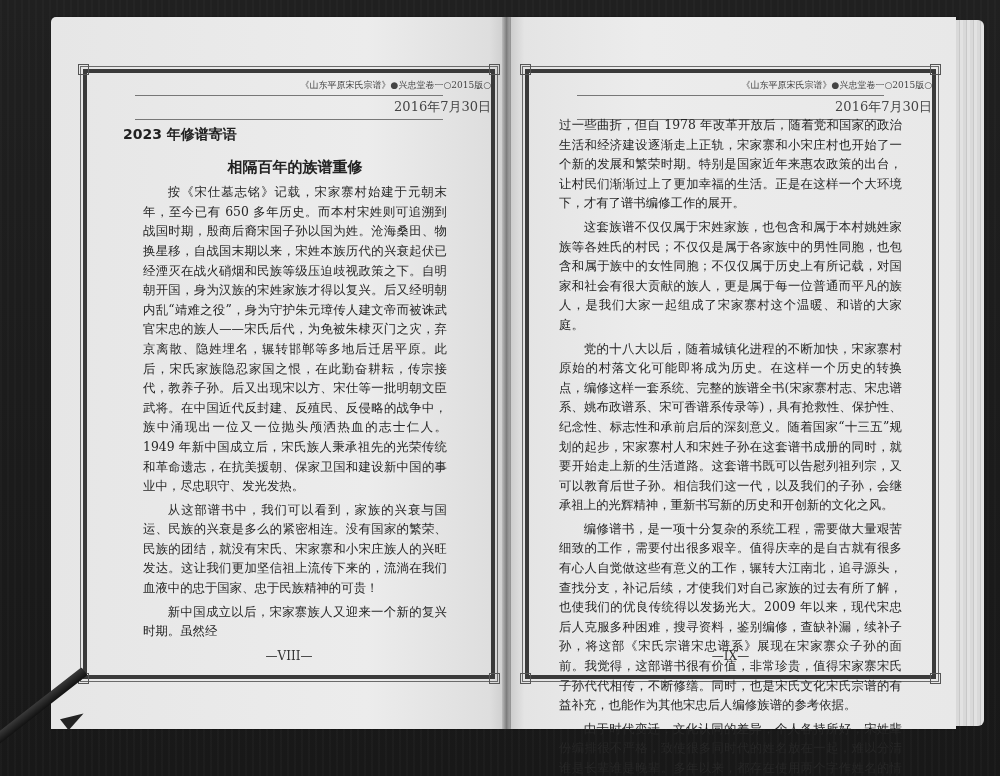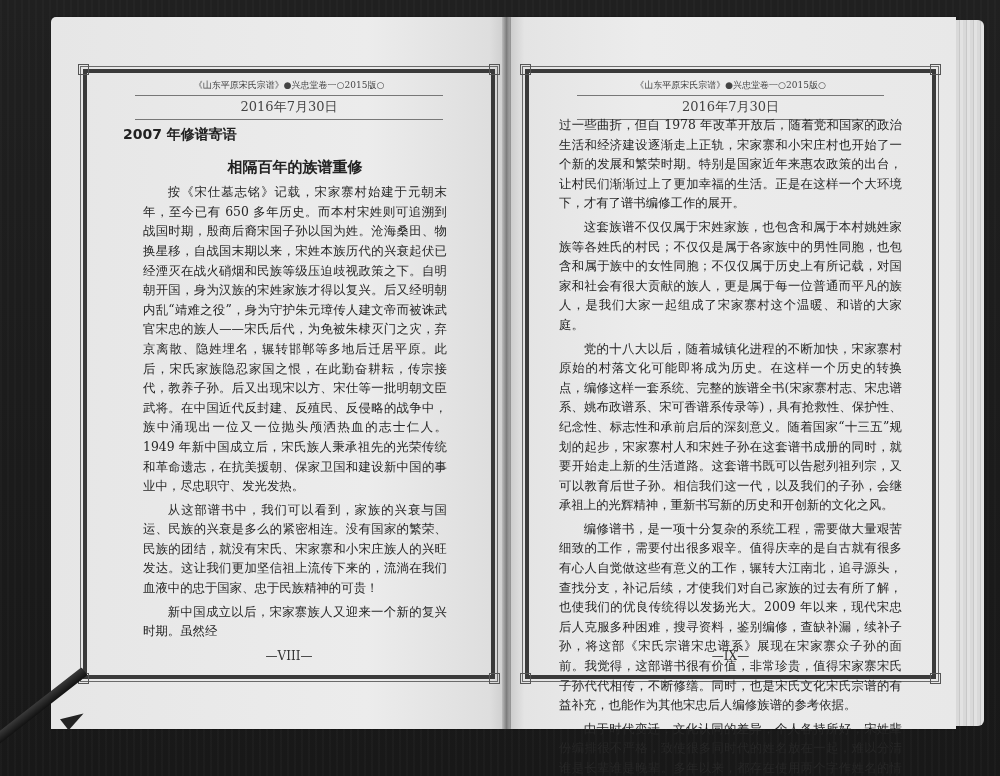--- a/index.html
+++ b/index.html
@@ -44,21 +44,21 @@
   .corner {
     position: absolute; width: 9px; height: 9px;
     border: 1px solid #555; background: transparent;
   }
   .corner.tl { left: -9px; top: -9px; }
   .corner.tr { right: -9px; top: -9px; }
   .corner.bl { left: -9px; bottom: -9px; }
   .corner.br { right: -9px; bottom: -9px; }
   .running-head {
     position: absolute; left: 0; right: 0; top: 6px;
-    text-align: center; font-size: 9px; color: #444;
+    text-align: right; font-size: 9px; color: #444;
   }
   .running-head .rule {
     height: 1px; background: #777; margin: 3px 48px 0;
   }
   .running-head .date { margin-top: 2px; font-size: 13px; color: #444; }
   .content {
     position: absolute; top: 52px; left: 52px; right: 40px;
     font-size: 12.4px; line-height: 19.6px; color: #262626;
     text-align: justify;
   }
@@ -103,21 +103,21 @@
     <span class="corner tr"></span>
     <span class="corner bl"></span>
     <span class="corner br"></span>
     <div class="running-head">
       <div>《山东平原宋氏宗谱》●兴忠堂卷一○2015版○</div>
       <div class="rule"></div>
       <div class="date">2016年7月30日</div>
       <div class="rule"></div>
     </div>
     <div class="content">
-      <div class="section-title">2007 年修谱寄语</div>
+      <div class="section-title">2023 年修谱寄语</div>
       <div class="article-title">相隔百年的族谱重修</div>
       <p>按《宋仕墓志铭》记载，宋家寨村始建于元朝末年，至今已有 650 多年历史。而本村宋姓则可追溯到战国时期，殷商后裔宋国子孙以国为姓。沧海桑田、物换星移，自战国末期以来，宋姓本族历代的兴衰起伏已经湮灭在战火硝烟和民族等级压迫歧视政策之下。自明朝开国，身为汉族的宋姓家族才得以复兴。后又经明朝内乱“靖难之役”，身为守护朱元璋传人建文帝而被诛武官宋忠的族人——宋氏后代，为免被朱棣灭门之灾，弃京离散、隐姓埋名，辗转邯郸等多地后迁居平原。此后，宋氏家族隐忍家国之恨，在此勤奋耕耘，传宗接代，教养子孙。后又出现宋以方、宋仕等一批明朝文臣武将。在中国近代反封建、反殖民、反侵略的战争中，族中涌现出一位又一位抛头颅洒热血的志士仁人。1949 年新中国成立后，宋氏族人秉承祖先的光荣传统和革命遗志，在抗美援朝、保家卫国和建设新中国的事业中，尽忠职守、发光发热。</p>
       <p>从这部谱书中，我们可以看到，家族的兴衰与国运、民族的兴衰是多么的紧密相连。没有国家的繁荣、民族的团结，就没有宋氏、宋家寨和小宋庄族人的兴旺发达。这让我们更加坚信祖上流传下来的，流淌在我们血液中的忠于国家、忠于民族精神的可贵！</p>
       <p>新中国成立以后，宋家寨族人又迎来一个新的复兴时期。虽然经</p>
     </div>
     <div class="folio">—VIII—</div>
   </div>
 </div>
 
 <div class="gutter"></div>

